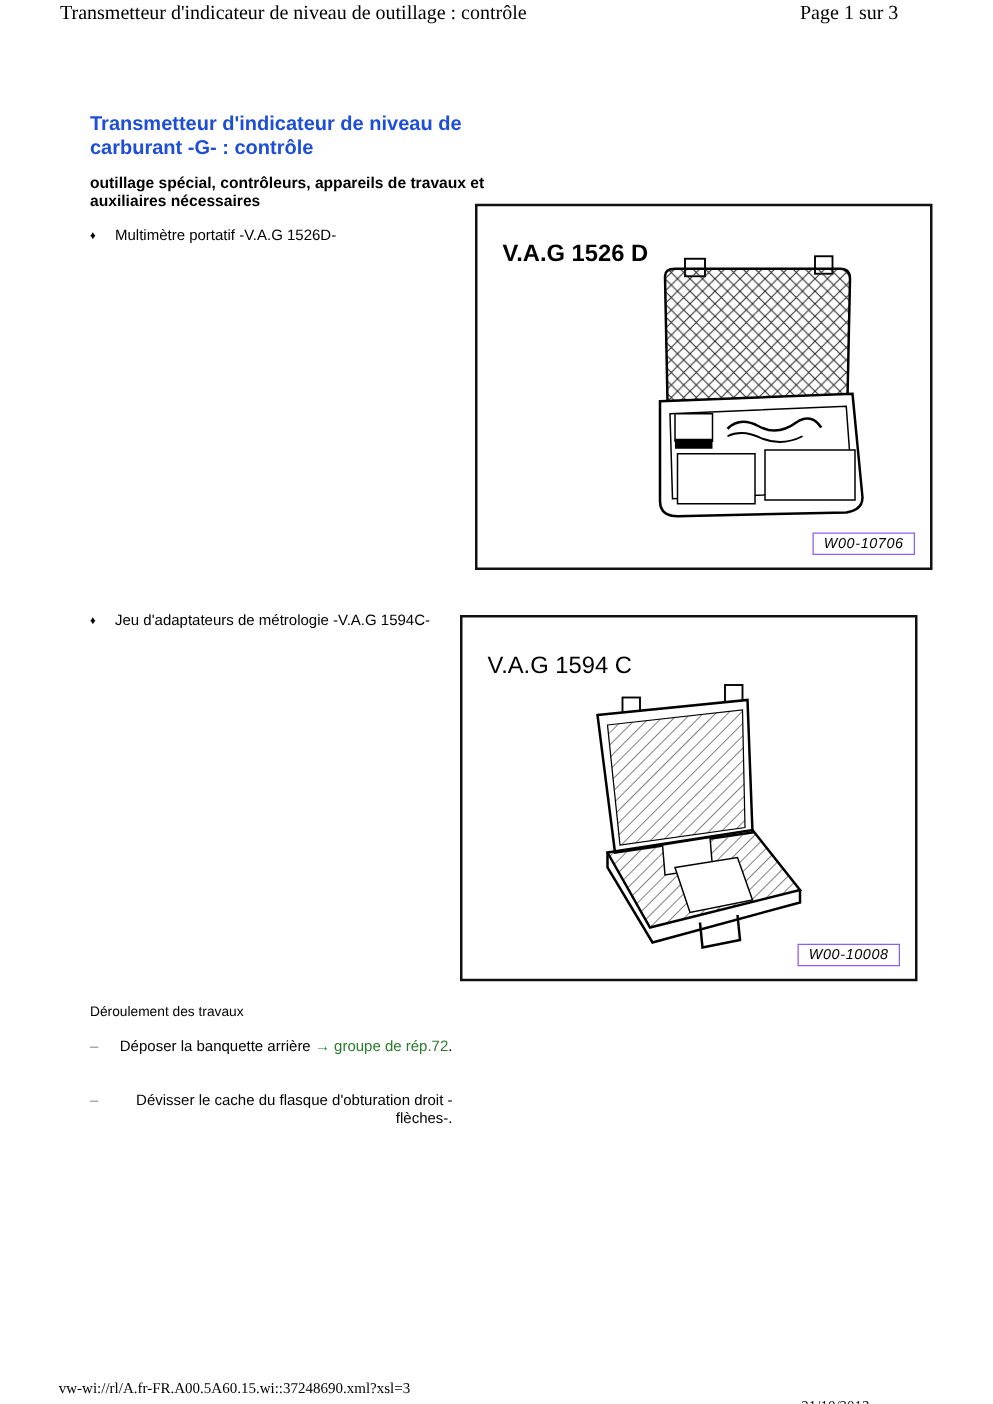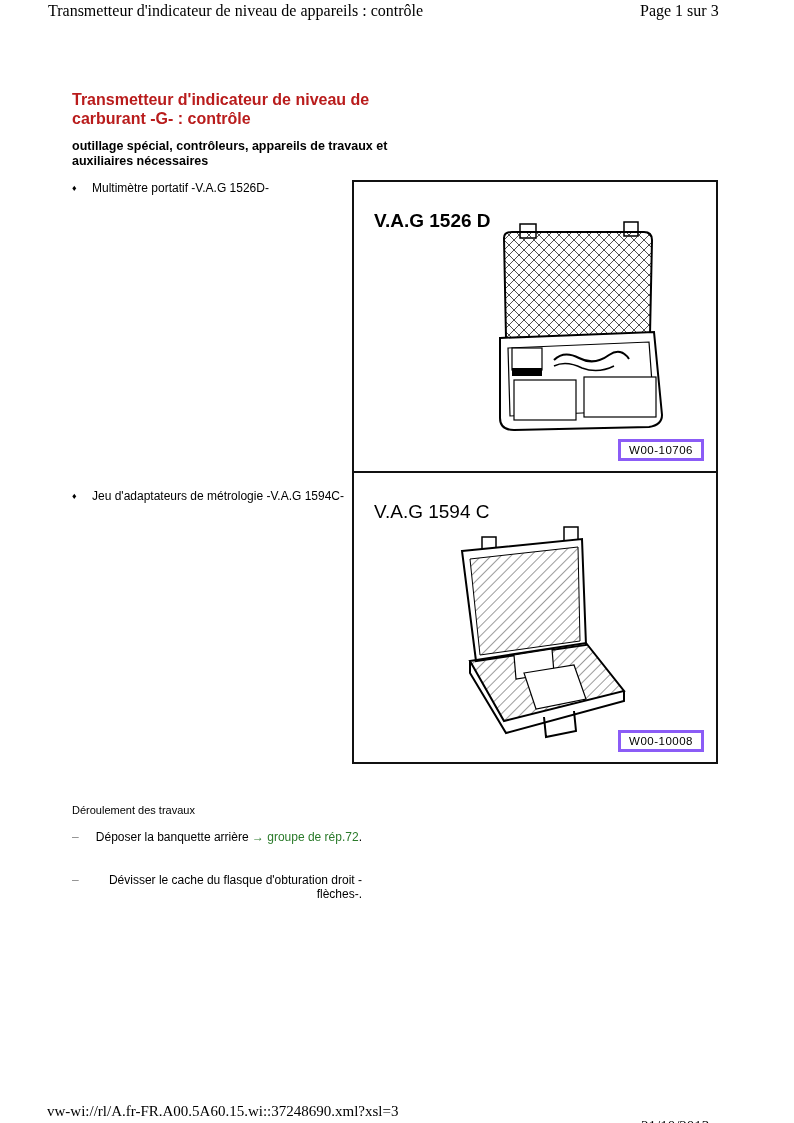--- a/index.html
+++ b/index.html
@@ -1,58 +1,58 @@
 <!DOCTYPE html>
 <html><head>
 <meta charset="utf-8">
 <style>
   html, body { margin:0; padding:0; background:#ffffff; }
   body { width:794px; height:1123px; position:relative; overflow:hidden; font-family:"Liberation Sans", sans-serif; color:#000; }
   .hdr { position:absolute; top:0; left:0; width:794px; height:24px; font-family:"Liberation Serif", serif; font-size:16px; }
   .hdr .title { position:absolute; left:48px; top:2px; }
   .hdr .page { position:absolute; left:640px; top:2px; }
-  .ftr { position:absolute; top:1103px; left:0; width:794px; height:20px; font-family:"Liberation Serif", serif; font-size:15px; }
+  .ftr { position:absolute; top:1103px; left:0; width:794px; height:20px; font-family:"Liberation Serif", serif; font-size:12px; }
   .ftr .url { position:absolute; left:47px; top:0; }
   .ftr .date { position:absolute; left:641px; top:15px; }
 
-  .doc-title { position:absolute; left:72px; top:90px; width:360px; font-size:16px; font-weight:bold; color:#b91c1c; line-height:19px; }
+  .doc-title { position:absolute; left:72px; top:90px; width:360px; font-size:16px; font-weight:bold; color:#1d4ed8; line-height:19px; }
   .subtitle { position:absolute; left:72px; top:139px; width:360px; font-size:12.5px; font-weight:bold; line-height:15px; }
   .bullet { position:absolute; left:72px; font-size:12px; line-height:14px; width:270px; }
   .bullet .mark { position:absolute; left:0; top:0; font-size:9px; }
   .bullet .txt { position:absolute; left:20px; top:0; width:255px; }
 
   .figure { position:absolute; left:352px; width:366px; height:293px; border:2px solid #111; box-sizing:border-box; background:#fff; }
   .figure .fig-label { position:absolute; left:20px; top:28px; font-size:19px; }
   .figure .fig-label.bold { font-weight:bold; }
-  .figure .fig-code { position:absolute; right:12px; bottom:10px; border:3px solid #8b5cf6; padding:2px 8px; font-size:11.5px; letter-spacing:0.5px; background:#fff; }
+  .figure .fig-code { position:absolute; right:12px; bottom:10px; border:1px solid #8b5cf6; padding:2px 8px; font-size:11.5px; letter-spacing:0.5px; background:#fff;font-style:italic; }
   .figure svg { position:absolute; }
 
   .section-h { position:absolute; left:72px; top:804px; font-size:11px; font-weight:normal; }
   .step { position:absolute; left:72px; font-size:12px; line-height:14px; width:290px; }
   .step .dash { position:absolute; left:0; top:0; color:#888; }
   .step .txt { position:absolute; left:20px; top:0; width:270px;text-align:right; }
   .link { color:#2a7a2a; }
 </style>
 </head>
 <body>
 
 <div class="hdr">
-  <span class="title">Transmetteur d'indicateur de niveau de appareils : contrôle</span>
+  <span class="title">Transmetteur d'indicateur de niveau de outillage : contrôle</span>
   <span class="page">Page 1 sur 3</span>
 </div>
 
 <div class="doc-title">Transmetteur d'indicateur de niveau de carburant -G- : contrôle</div>
 <div class="subtitle">outillage spécial, contrôleurs, appareils de travaux et auxiliaires nécessaires</div>
 
 <div class="bullet" style="top:181px;">
   <span class="mark">♦</span>
   <span class="txt">Multimètre portatif -V.A.G 1526D-</span>
 </div>
 
-<div class="figure" style="top:180px;">
+<div class="figure" style="top:163px;margin-left:28px;">
   <span class="fig-label bold">V.A.G 1526 D</span>
   <svg style="left:140px;top:38px;" width="180" height="225" viewBox="0 0 180 225">
     <defs>
       <pattern id="xhatch" width="10" height="10" patternUnits="userSpaceOnUse">
         <path d="M0 0 L10 10 M10 0 L0 10" stroke="#222" stroke-width="0.8"></path>
       </pattern>
     </defs>
     <rect x="26" y="4" width="16" height="14" fill="#fff" stroke="#000" stroke-width="1.5"></rect>
     <rect x="130" y="2" width="14" height="14" fill="#fff" stroke="#000" stroke-width="1.5"></rect>
     <path d="M10 18 Q10 12 18 12 L150 12 Q158 12 158 20 L156 115 L12 118 Z" fill="url(#xhatch)" stroke="#000" stroke-width="2"></path>
@@ -66,21 +66,21 @@
     <rect x="18" y="148" width="30" height="8" fill="#000"></rect>
   </svg>
   <span class="fig-code">W00-10706</span>
 </div>
 
 <div class="bullet" style="top:489px;">
   <span class="mark">♦</span>
   <span class="txt">Jeu d'adaptateurs de métrologie -V.A.G 1594C-</span>
 </div>
 
-<div class="figure" style="top:471px;">
+<div class="figure" style="top:492px;margin-left:16px;">
   <span class="fig-label">V.A.G 1594 C</span>
   <svg style="left:100px;top:50px;" width="200" height="220" viewBox="0 0 200 220">
     <defs>
       <pattern id="diag" width="7" height="7" patternUnits="userSpaceOnUse" patternTransform="rotate(45)">
         <line x1="0" y1="0" x2="0" y2="7" stroke="#222" stroke-width="0.9"></line>
       </pattern>
     </defs>
     <rect x="28" y="14" width="14" height="14" fill="#fff" stroke="#000" stroke-width="1.5"></rect>
     <rect x="110" y="4" width="14" height="14" fill="#fff" stroke="#000" stroke-width="1.5"></rect>
     <path d="M8 28 L128 16 L132 122 L22 138 Z" fill="#fff" stroke="#000" stroke-width="2"></path>

